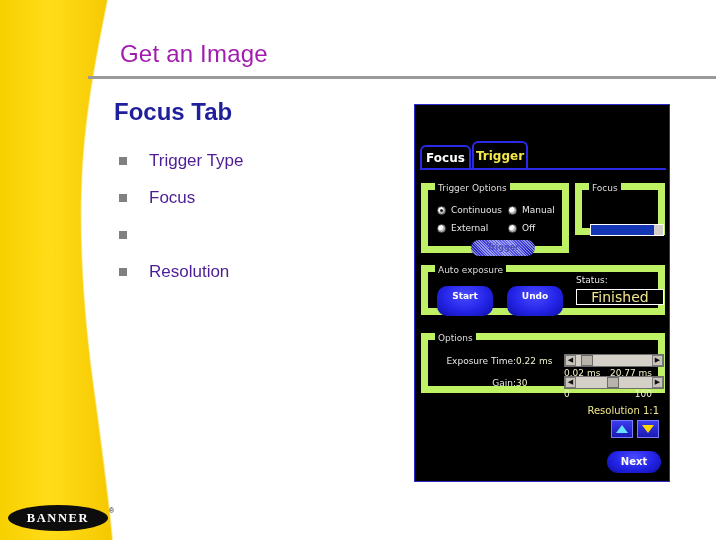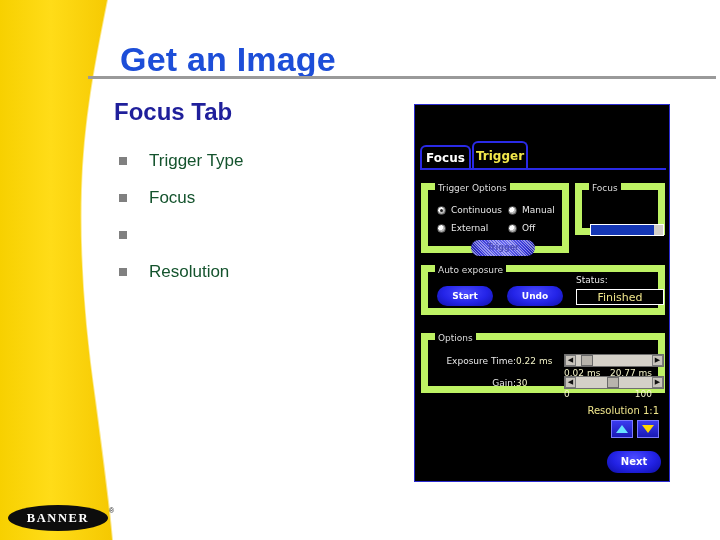--- a/index.html
+++ b/index.html
@@ -20,23 +20,23 @@
     position: absolute;
     left: 0; top: 0;
     width: 130px; height: 540px;
     pointer-events: none;
   }
 
   
   #slide-title {
     position: absolute;
     left: 120px; top: 40px;
-    font-size: 34px;
-    font-weight: bold;
-    color: #1d4ed8;
+    font-size: 24px;
+    font-weight: normal;
+    color: #a21caf;
     letter-spacing: 0.2px;
   }
   #title-rule {
     position: absolute;
     left: 88px; top: 76px;
     width: 628px; height: 3px;
     background: #9a9a9a;
   }
 
   
@@ -53,21 +53,21 @@
     width: 290px;
     list-style: none;
     margin: 0; padding: 0;
   }
   #bullet-list li {
     position: relative;
     padding-left: 35px;
     height: 37px;
     line-height: 26px;
     font-size: 17px;
-    color: #14532d;
+    color: #4c1d95;
   }
   #bullet-list li .bullet-square {
     position: absolute;
     left: 5px; top: 9px;
     width: 8px; height: 8px;
     background: #808080;
   }
 
   
   #banner-logo {
@@ -247,21 +247,21 @@
     position: absolute;
     left: 0; top: 0;
     height: 100%;
     background: #1436b4;
   }
 
   
   .ae-button {
     position: absolute;
     top: 14px;
-    width: 56px; height: 20px;
+    width: 56px; height: 30px;
     border-radius: 10px;
     background: radial-gradient(ellipse at 50% 32%, #4a4aff 0%, #2424e8 55%, #0f0fa6 100%);
     color: #ffffff;
     font-size: 9px;
     font-weight: bold;
     line-height: 20px;
     text-align: center;
   }
   #btn-start { left: 9px; }
   #btn-undo  { left: 79px; }
@@ -272,21 +272,21 @@
     color: #e8e8e8;
   }
   #status-field {
     position: absolute;
     left: 148px; top: 17px;
     width: 88px; height: 16px;
     border: 1px solid #ffffff;
     box-sizing: border-box;
     background: #000000;
     color: #f0e68c;
-    font-size: 11px;
+    font-size: 14px;
     line-height: 15px;
     text-align: center;
   }
 
   
   .exp-label {
     position: absolute;
     font-size: 9px;
     color: #e8e8e8;
     text-align: right;

